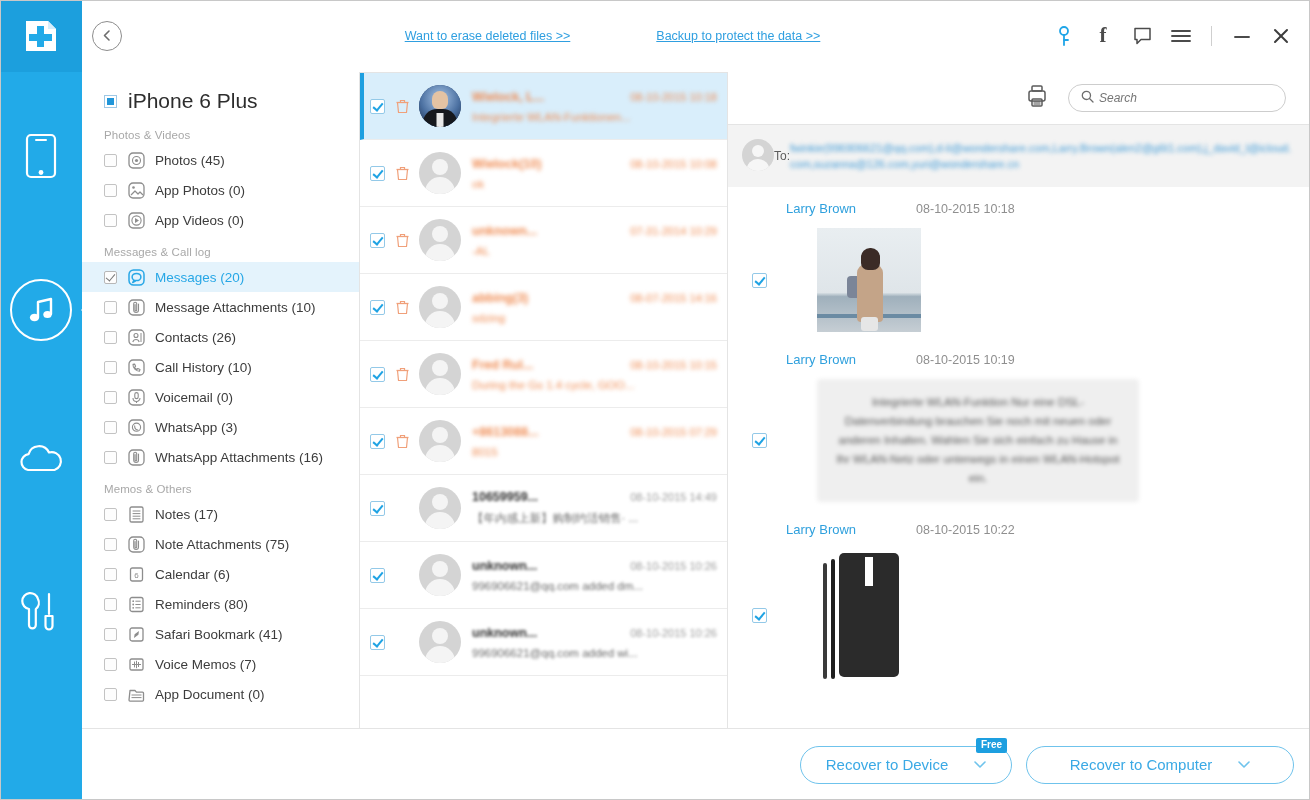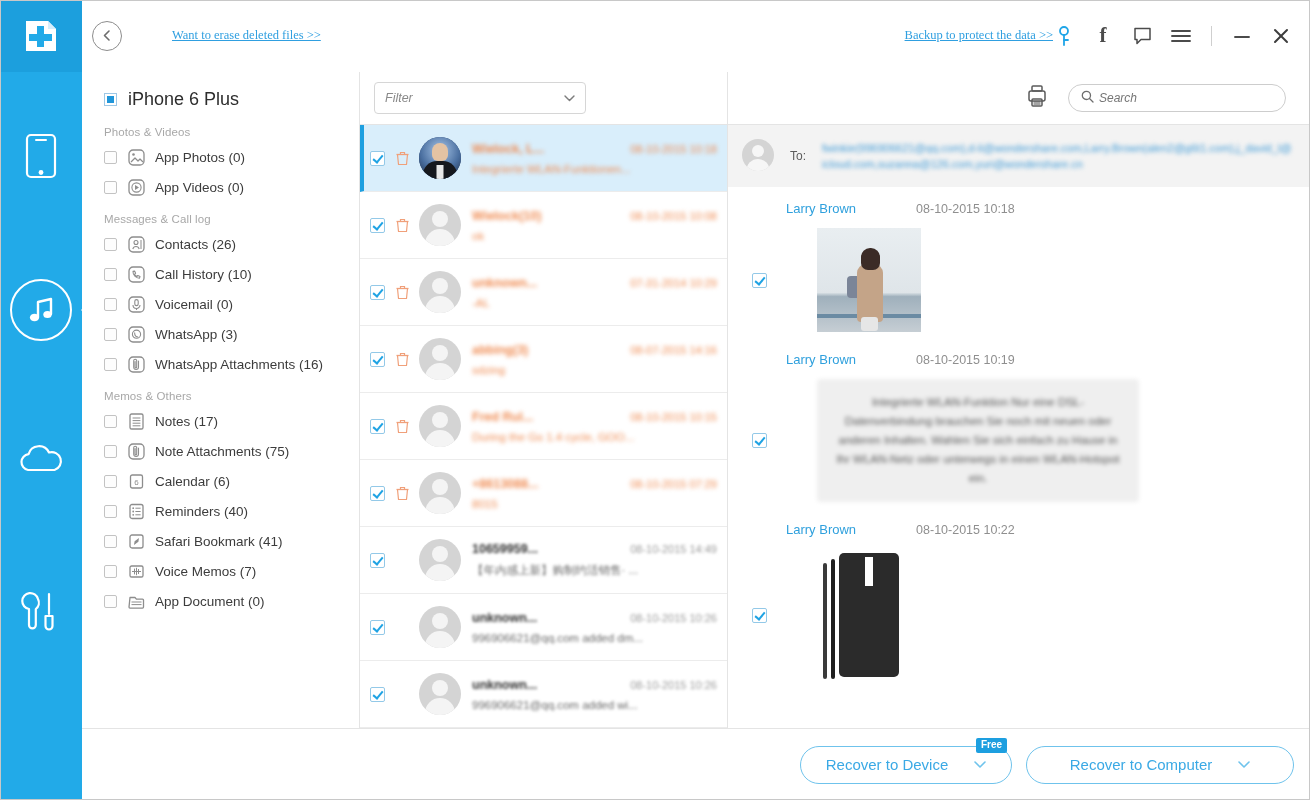--- a/index.html
+++ b/index.html
@@ -74,24 +74,23 @@
     border: 1.6px solid #8d8d8d;
     border-radius: 50%;
     display: flex; align-items: center; justify-content: center;
     color: #6d6d6d;
     font-size: 15px;
     cursor: pointer;
   }
   .header-links {
     flex: 1;
     display: flex;
-    justify-content: space-between;
+    justify-content: center;
     gap: 86px;
     padding-left: 50px;
-    font-family: Liberation Serif, serif;
   }
   .header-link {
     color: #2f9fe0;
     font-size: 12.5px;
     text-decoration: underline;
     cursor: pointer;
     white-space: nowrap;
   }
   .header-icons {
     display: flex;
@@ -141,21 +140,21 @@
     border: 1px solid #9ec8e6;
     background: #ffffff;
     display: flex; align-items: center; justify-content: center;
   }
   .device-radio i {
     width: 7px; height: 7px;
     background: #2196d9;
     display: block;
   }
   .device-name {
-    font-size: 18px;
+    font-size: 21px;
     color: #2d2d2d;
   }
   .group-title {
     font-size: 11.5px;
     color: #a8a8a8;
     padding: 11px 0 4px 22px;
     letter-spacing: .1px;
   }
   .cat {
     display: flex;
@@ -379,21 +378,21 @@
   }
   .thread {
     flex: 1;
     overflow: hidden;
     border-top: 1px solid #e4e4e4;
     position: relative;
   }
   .to-bar {
     display: flex;
     align-items: flex-start;
-    gap: 16px;
+    gap: 0;
     padding: 12px 18px 12px 14px;
     background: #f3f3f3;
     min-height: 62px;
   }
   .to-avatar {
     width: 32px; height: 32px;
     border-radius: 50%;
     background: #d4d4d4;
     position: relative;
     overflow: hidden;
@@ -715,20 +714,31 @@
 
       <div class="device-row">
         <span class="device-radio">
             <i></i>
           </span>
         <span class="device-name">iPhone 6 Plus</span>
       </div>
 
       <div class="group-title">Photos &amp; Videos</div>
 
+      <div class="cat">
+        <span class="cbox"></span>
+        <span class="cat-ico">
+          <svg width="17" height="17" viewBox="0 0 17 17">
+              <rect x="1" y="1" width="15" height="15" rx="4" fill="none" stroke="currentColor" stroke-width="1.3"></rect>
+              <circle cx="8.5" cy="8.5" r="4" fill="none" stroke="currentColor" stroke-width="1.1"></circle>
+              <circle cx="8.5" cy="8.5" r="1.6" fill="currentColor"></circle>
+            </svg>
+        </span>
+        <span class="cat-label">Photos (45)</span>
+      </div>
 
       <div class="cat">
         <span class="cbox"></span>
         <span class="cat-ico">
           <svg width="17" height="17" viewBox="0 0 17 17">
               <rect x="1" y="1" width="15" height="15" rx="4" fill="none" stroke="currentColor" stroke-width="1.3"></rect>
               <circle cx="5.5" cy="5.5" r="1.3" fill="currentColor"></circle>
               <path d="M3 13 l4-4 3 3 2-2 3 3" fill="none" stroke="currentColor" stroke-width="1.2" stroke-linejoin="round"></path>
             </svg>
         </span>
@@ -742,21 +752,42 @@
               <rect x="1" y="1" width="15" height="15" rx="4" fill="none" stroke="currentColor" stroke-width="1.3"></rect>
               <circle cx="8.5" cy="8.5" r="4.6" fill="none" stroke="currentColor" stroke-width="1.1"></circle>
               <path d="M7 6 l4 2.5 -4 2.5 z" fill="currentColor"></path>
             </svg>
         </span>
         <span class="cat-label">App Videos (0)</span>
       </div>
 
       <div class="group-title">Messages &amp; Call log</div>
 
-
+      <div class="cat selected">
+        <span class="cbox"></span>
+        <span class="cat-ico">
+          <svg width="17" height="17" viewBox="0 0 17 17">
+              <rect x="1" y="1" width="15" height="15" rx="4.5" fill="none" stroke="currentColor" stroke-width="1.5"></rect>
+              <ellipse cx="8.5" cy="8" rx="4.4" ry="3.6" fill="none" stroke="currentColor" stroke-width="1.5"></ellipse>
+              <path d="M6 11 l-1.3 2.6 3-1.6" fill="none" stroke="currentColor" stroke-width="1.4" stroke-linejoin="round"></path>
+            </svg>
+        </span>
+        <span class="cat-label">Messages (20)</span>
+      </div>
+
+      <div class="cat">
+        <span class="cbox"></span>
+        <span class="cat-ico">
+          <svg width="17" height="17" viewBox="0 0 17 17">
+              <rect x="1" y="1" width="15" height="15" rx="4" fill="none" stroke="currentColor" stroke-width="1.3"></rect>
+              <path d="M10.5 5 v6 a2.4 2.4 0 0 1 -4.8 0 V4.8 a1.5 1.5 0 0 1 3 0 v6.2 a0.8 0.8 0 0 1 -1.6 0 V5.5" fill="none" stroke="currentColor" stroke-width="1.1" stroke-linecap="round"></path>
+            </svg>
+        </span>
+        <span class="cat-label">Message Attachments (10)</span>
+      </div>
 
       <div class="cat">
         <span class="cbox"></span>
         <span class="cat-ico">
           <svg width="17" height="17" viewBox="0 0 17 17">
               <rect x="1" y="1" width="15" height="15" rx="4" fill="none" stroke="currentColor" stroke-width="1.3"></rect>
               <circle cx="8" cy="6.5" r="2" fill="none" stroke="currentColor" stroke-width="1.1"></circle>
               <path d="M4.8 13 a3.3 3.3 0 0 1 6.4 0" fill="none" stroke="currentColor" stroke-width="1.1"></path>
               <line x1="13" y1="4" x2="13" y2="13" stroke="currentColor" stroke-width="1"></line>
             </svg>
@@ -855,21 +886,21 @@
           <svg width="17" height="17" viewBox="0 0 17 17">
               <rect x="2" y="1.5" width="13" height="14" rx="2" fill="none" stroke="currentColor" stroke-width="1.3"></rect>
               <circle cx="5.2" cy="5.2" r="0.9" fill="currentColor"></circle>
               <circle cx="5.2" cy="8.5" r="0.9" fill="currentColor"></circle>
               <circle cx="5.2" cy="11.8" r="0.9" fill="currentColor"></circle>
               <line x1="7.4" y1="5.2" x2="12.6" y2="5.2" stroke="currentColor" stroke-width="1"></line>
               <line x1="7.4" y1="8.5" x2="12.6" y2="8.5" stroke="currentColor" stroke-width="1"></line>
               <line x1="7.4" y1="11.8" x2="12.6" y2="11.8" stroke="currentColor" stroke-width="1"></line>
             </svg>
         </span>
-        <span class="cat-label">Reminders (40)</span>
+        <span class="cat-label">Reminders (80)</span>
       </div>
 
       <div class="cat">
         <span class="cbox"></span>
         <span class="cat-ico">
           <svg width="17" height="17" viewBox="0 0 17 17">
               <rect x="2" y="2" width="13" height="13" rx="2" fill="none" stroke="currentColor" stroke-width="1.3"></rect>
               <path d="M11 5 L6.6 8.2 L6 11.9 L10.4 8.7 z" fill="currentColor"></path>
             </svg>
         </span>
@@ -899,30 +930,20 @@
               <line x1="3.5" y1="11.6" x2="13.5" y2="11.6" stroke="currentColor" stroke-width="1"></line>
             </svg>
         </span>
         <span class="cat-label">App Document (0)</span>
       </div>
 
     </div>
 
     <div class="center">
 
-      <div class="toolbar">
-        <div class="filter-select">
-          <span>Filter</span>
-          <span>
-            <svg width="11" height="7" viewBox="0 0 11 7">
-                <path d="M1 1 L5.5 5.6 L10 1" fill="none" stroke="#7d7d7d" stroke-width="1.4" stroke-linecap="round" stroke-linejoin="round"></path>
-              </svg>
-          </span>
-        </div>
-      </div>
 
       <div class="msg-list">
 
         <div class="msg-row active deleted">
           <span class="row-cb"></span>
           <span class="row-trash">
             <svg width="13" height="15" viewBox="0 0 13 15">
                 <path d="M1.5 3.5 h10 l-1 10 h-8 z" fill="none" stroke="#f0a07a" stroke-width="1.2" stroke-linejoin="round"></path>
                 <line x1="0.5" y1="3.5" x2="12.5" y2="3.5" stroke="#f0a07a" stroke-width="1.3"></line>
                 <path d="M4.5 3.5 v-2 h4 v2" fill="none" stroke="#f0a07a" stroke-width="1.2"></path>

